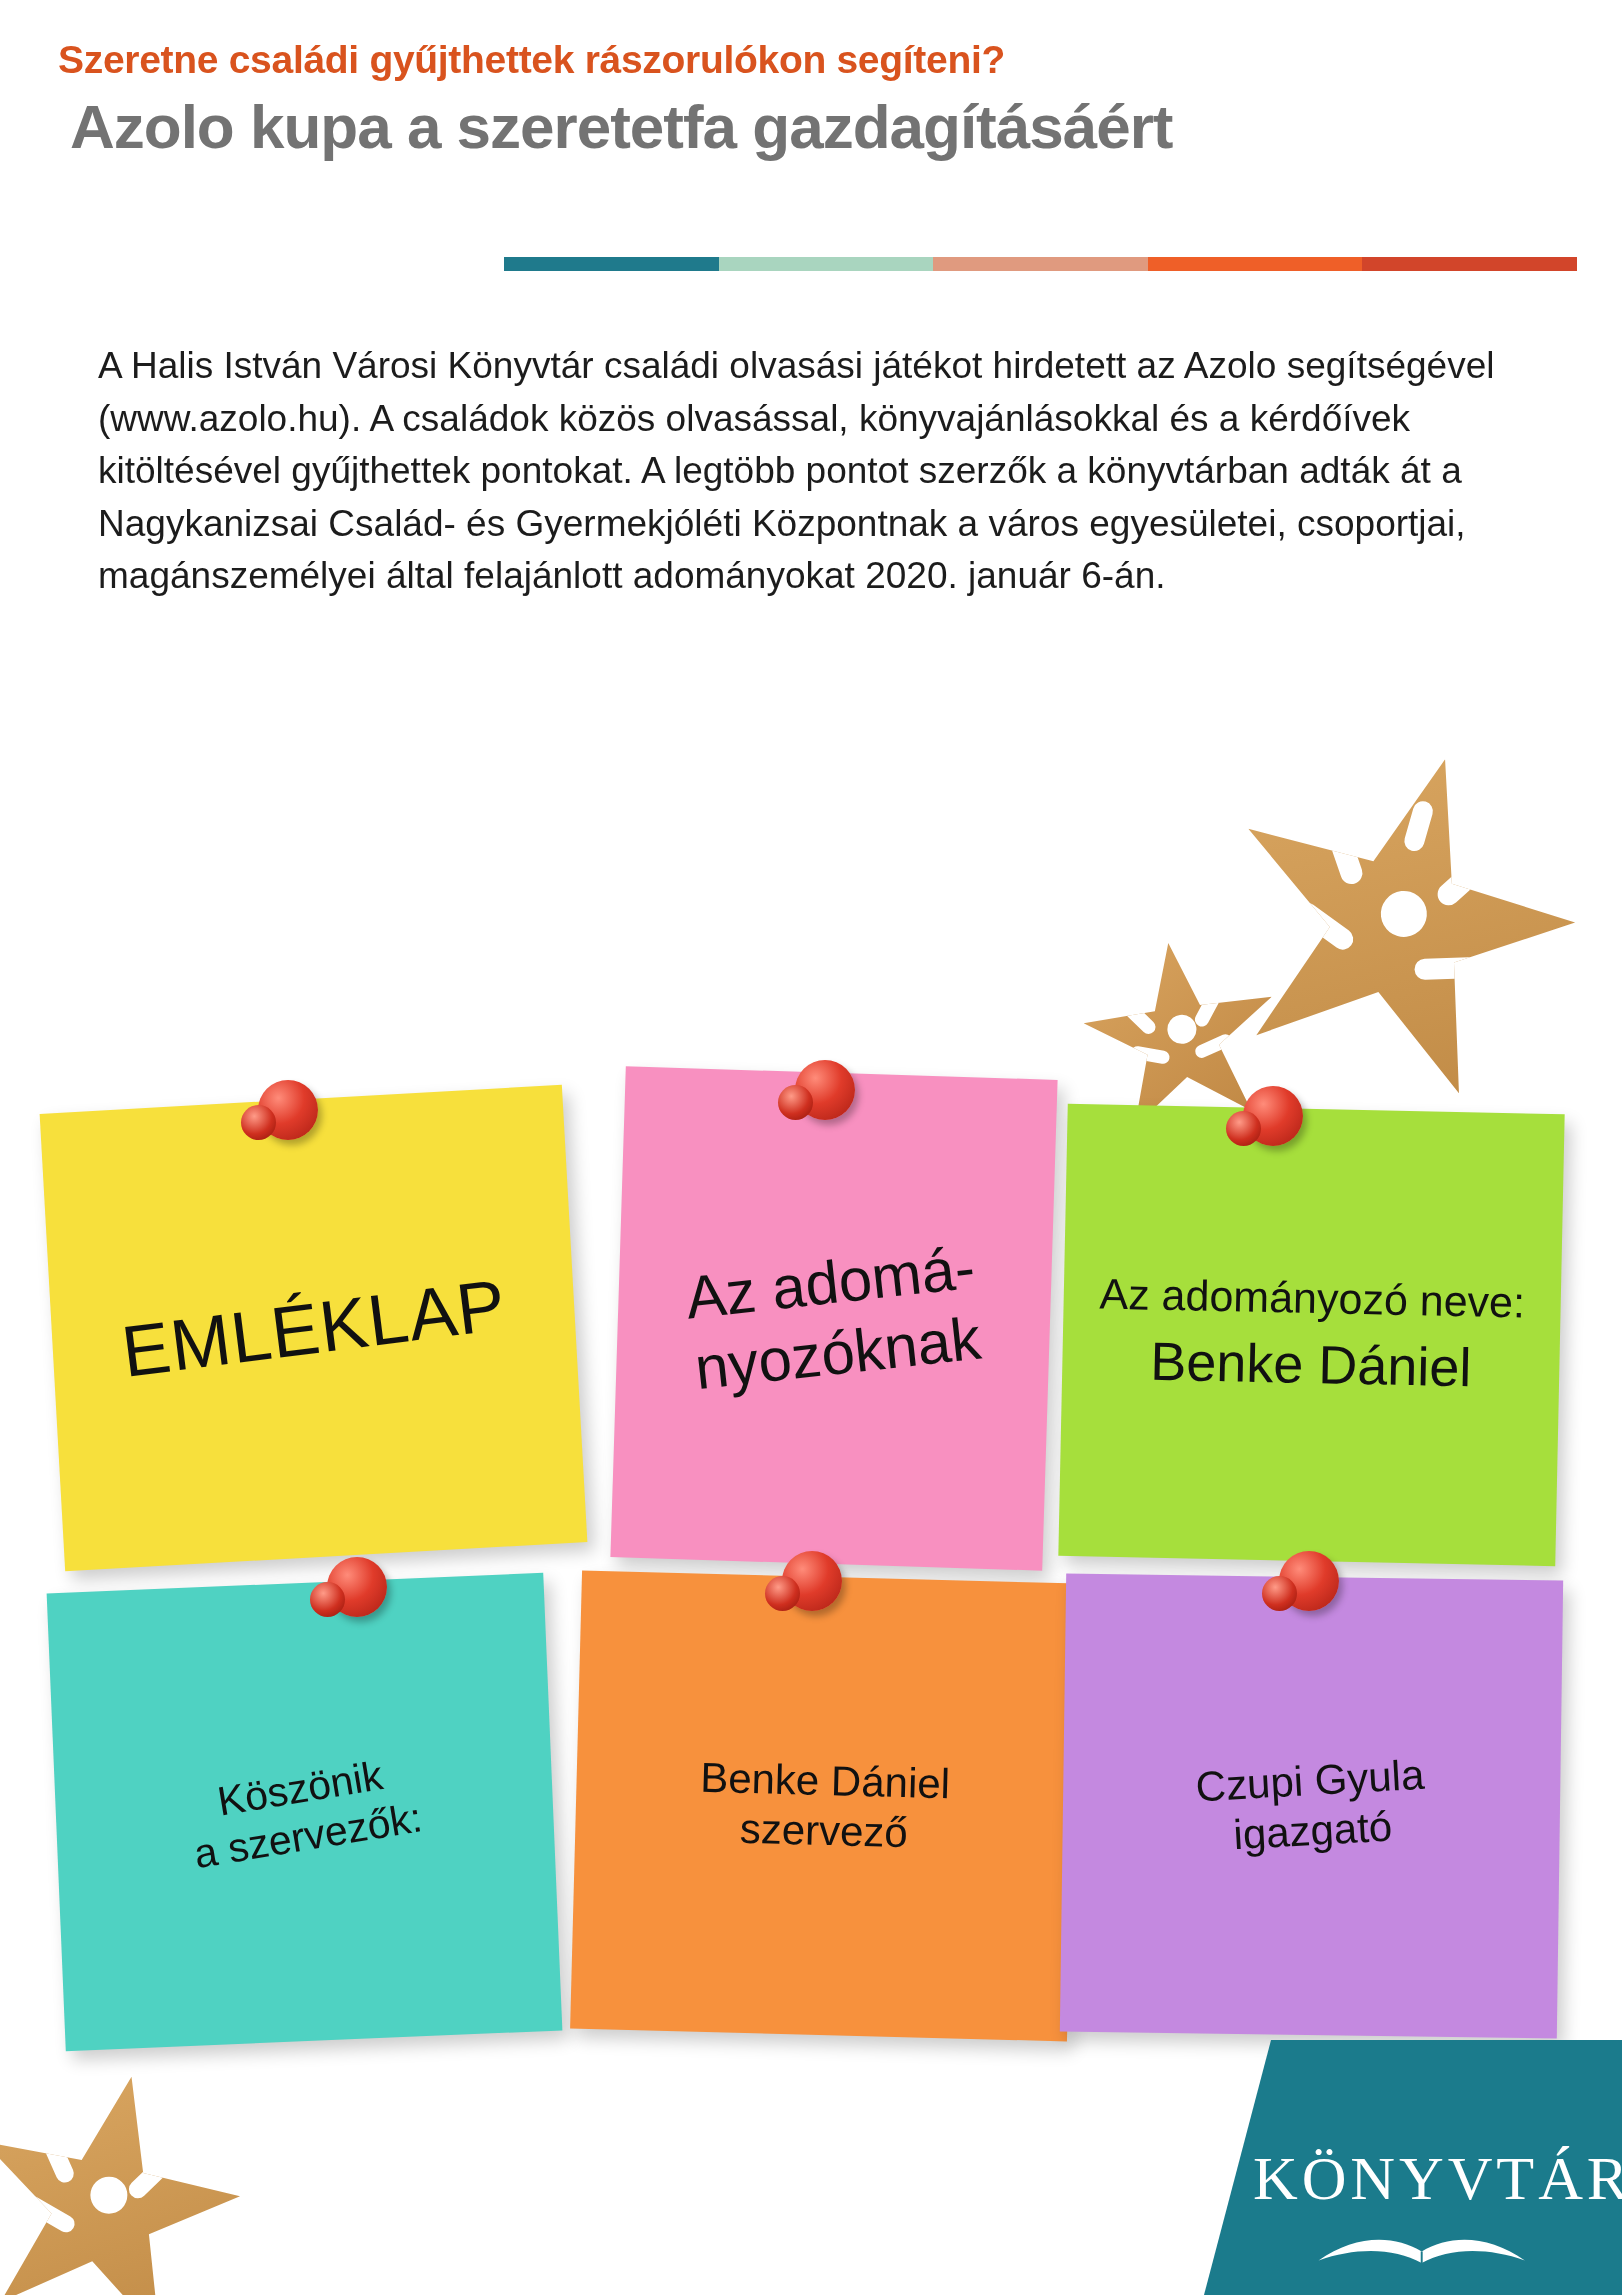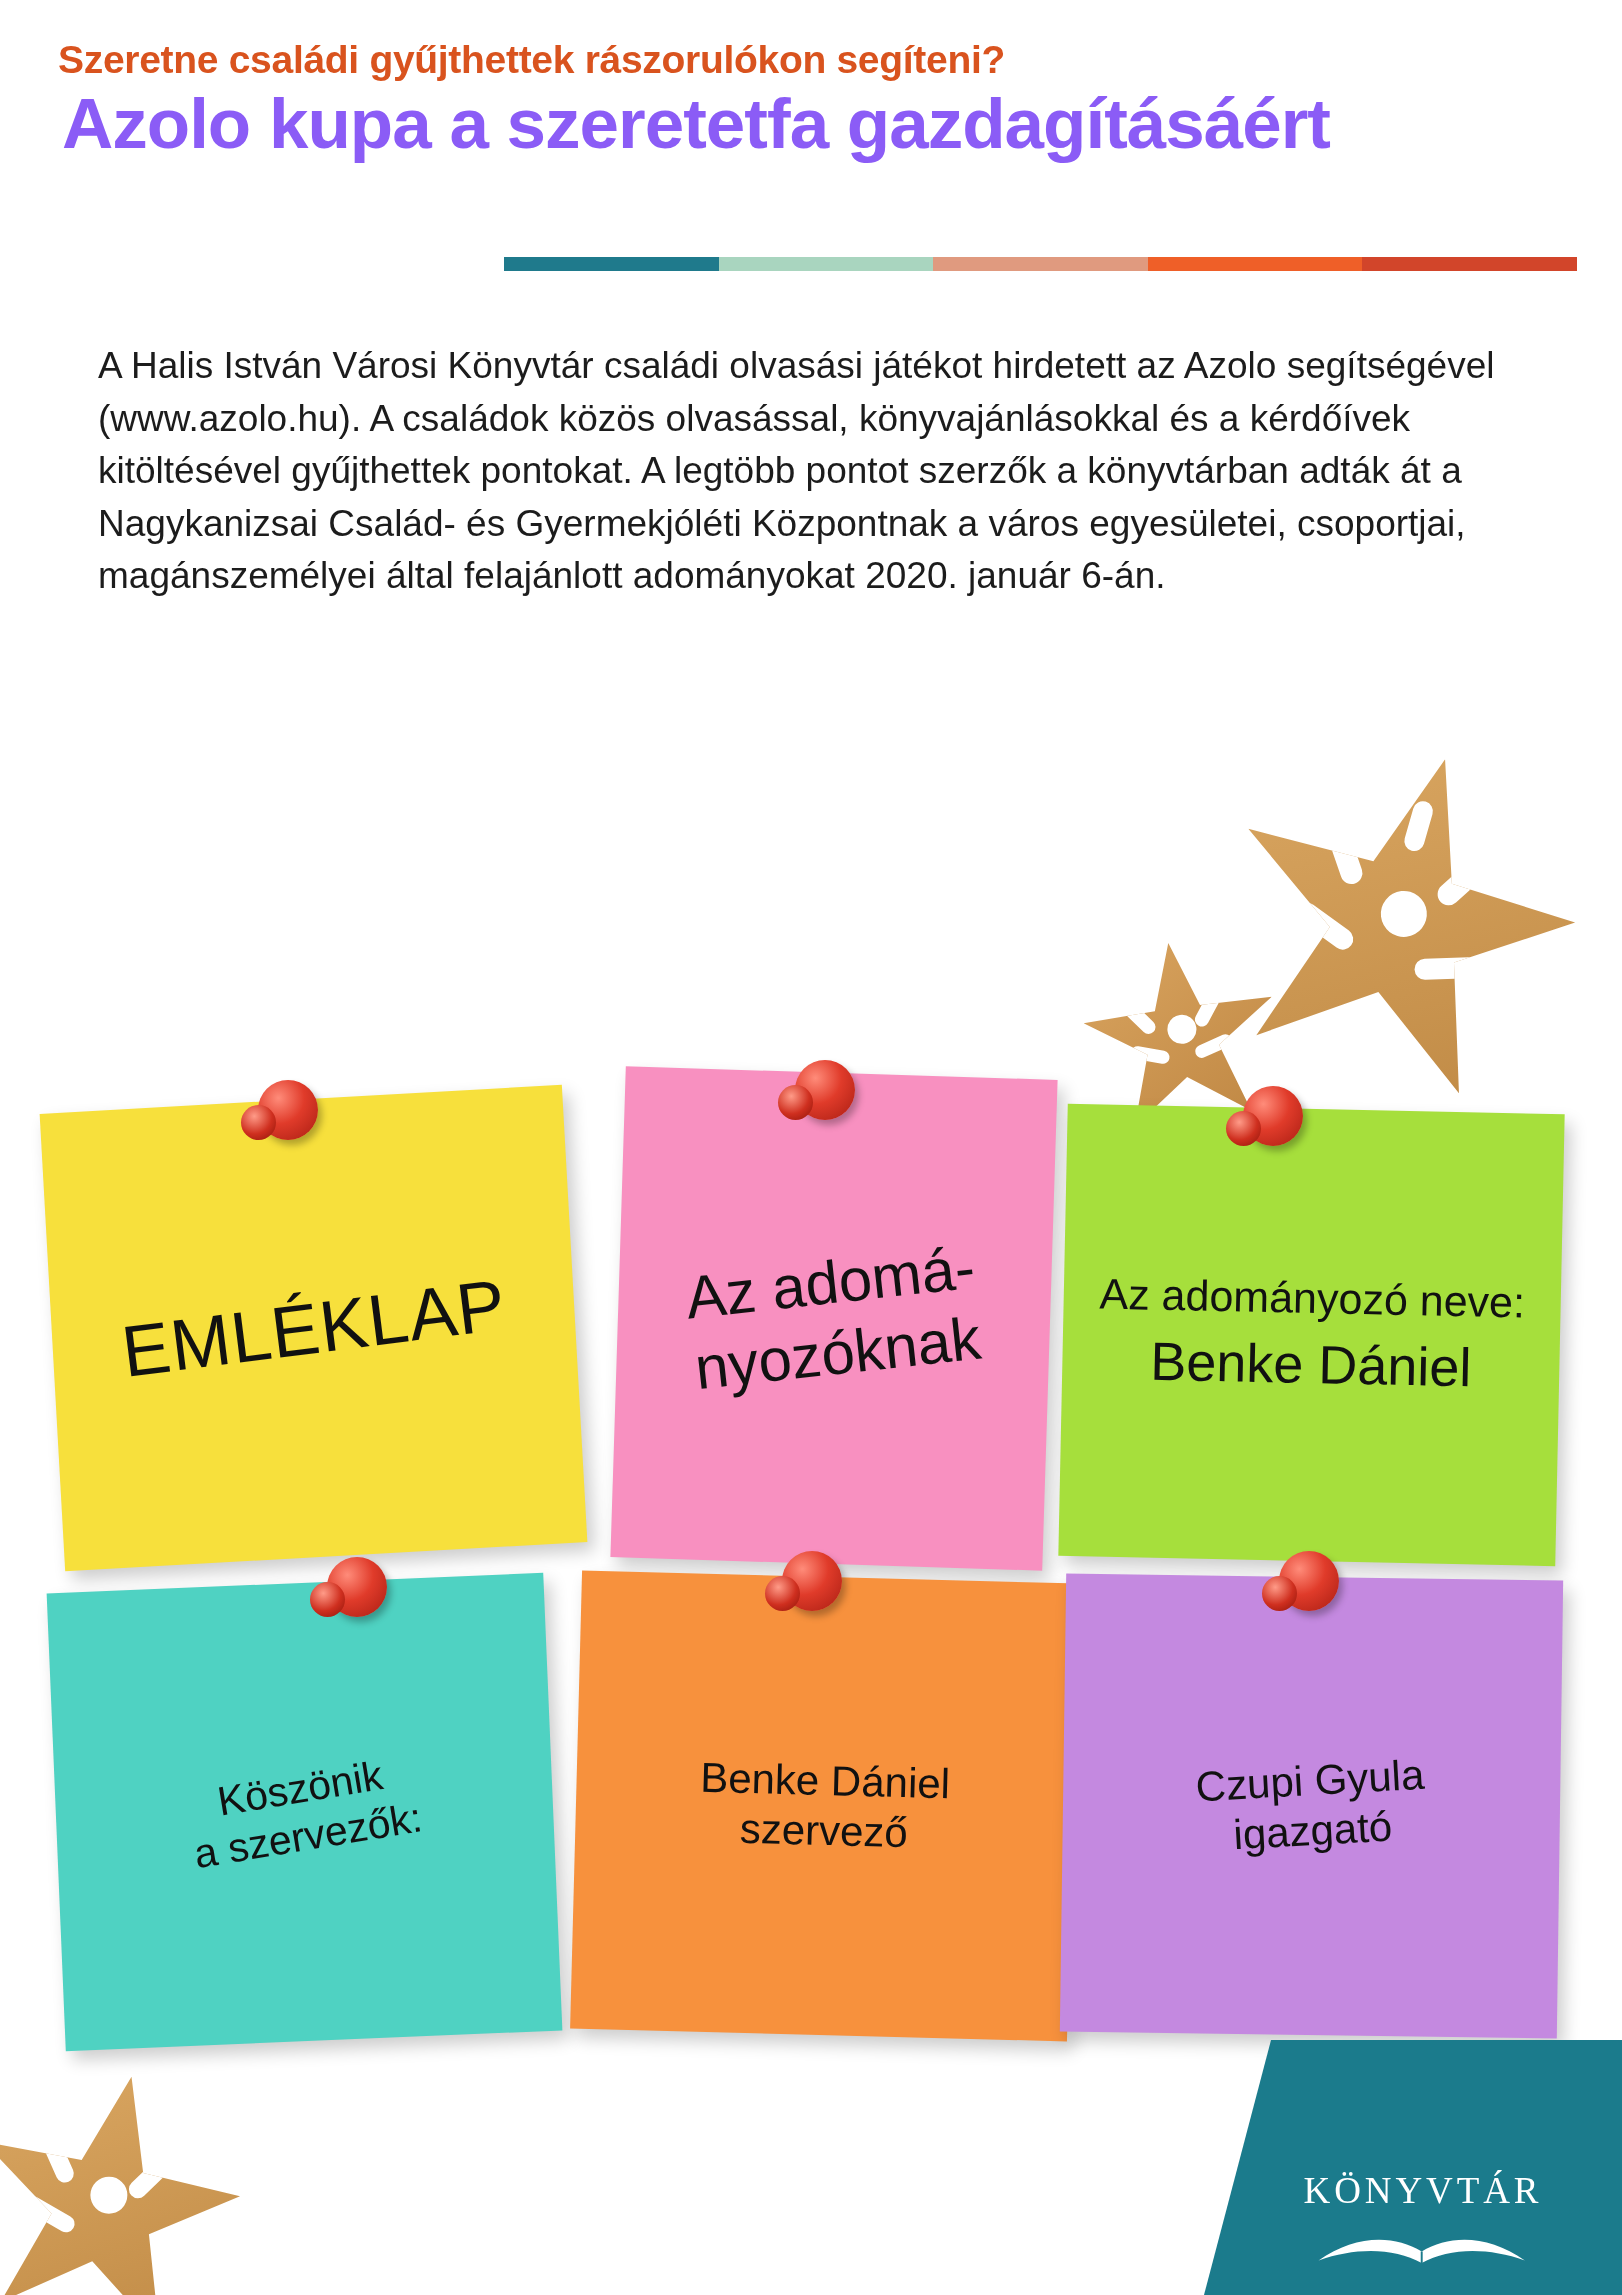--- a/index.html
+++ b/index.html
@@ -25,26 +25,26 @@
   }
   .kicker {
     font-size: 39px;
     font-weight: bold;
     color: #d9531e;
     letter-spacing: -0.3px;
     line-height: 1.1;
     margin: 0 0 3.9px 0;
   }
   .headline {
-    font-size: 71px;
+    font-size: 62px;
     font-weight: bold;
-    color: #8b5cf6;
+    color: #737373;
     letter-spacing: -1px;
     line-height: 1.08;
-    margin: 4px;
+    margin: 12px;
   }
 
   
   .rule {
     position: absolute;
     left: 504px;
     top: 257px;
     width: 1073px;
     height: 14.4px;
     display: flex;
@@ -154,21 +154,21 @@
   .logo-inner {
     position: absolute;
     right: 30px;
     bottom: 26px;
     width: 340px;
     text-align: center;
     color: #ffffff;
   }
   .logo-word {
     font-family: "Liberation Serif", serif;
-    font-size: 37px;
+    font-size: 62px;
     letter-spacing: 3.9px;
     line-height: 1;
   }
   .logo-book {
     margin: 10.5px auto 0;
     width: 216px;
     height: 48px;
   }
 </style>
 </head>

